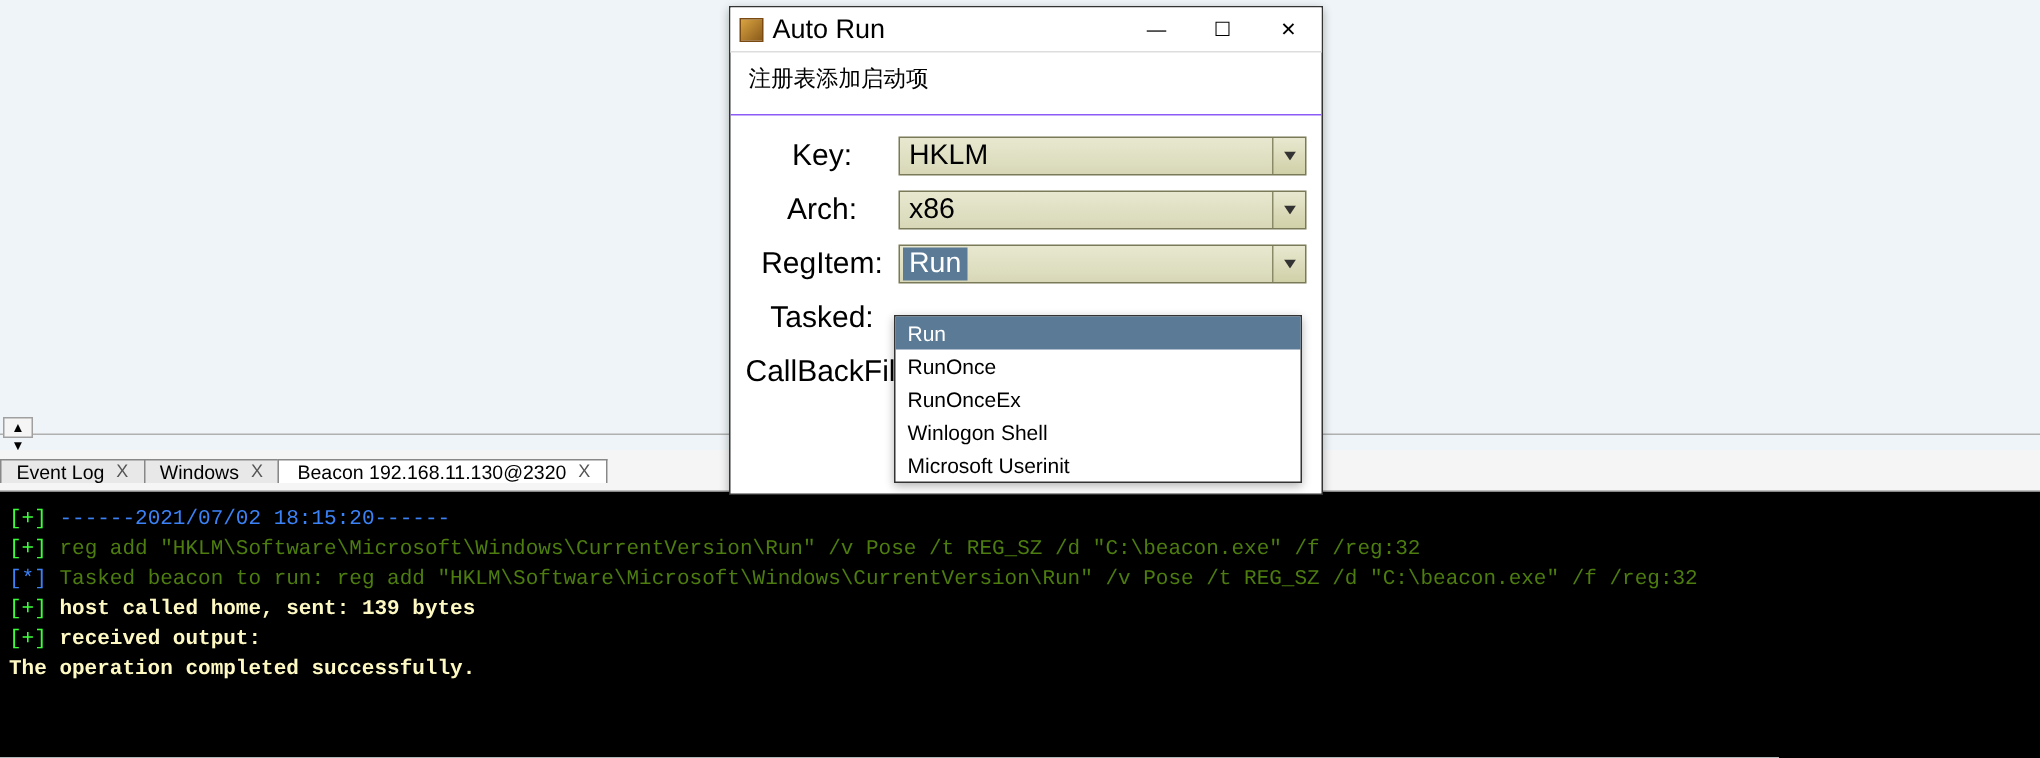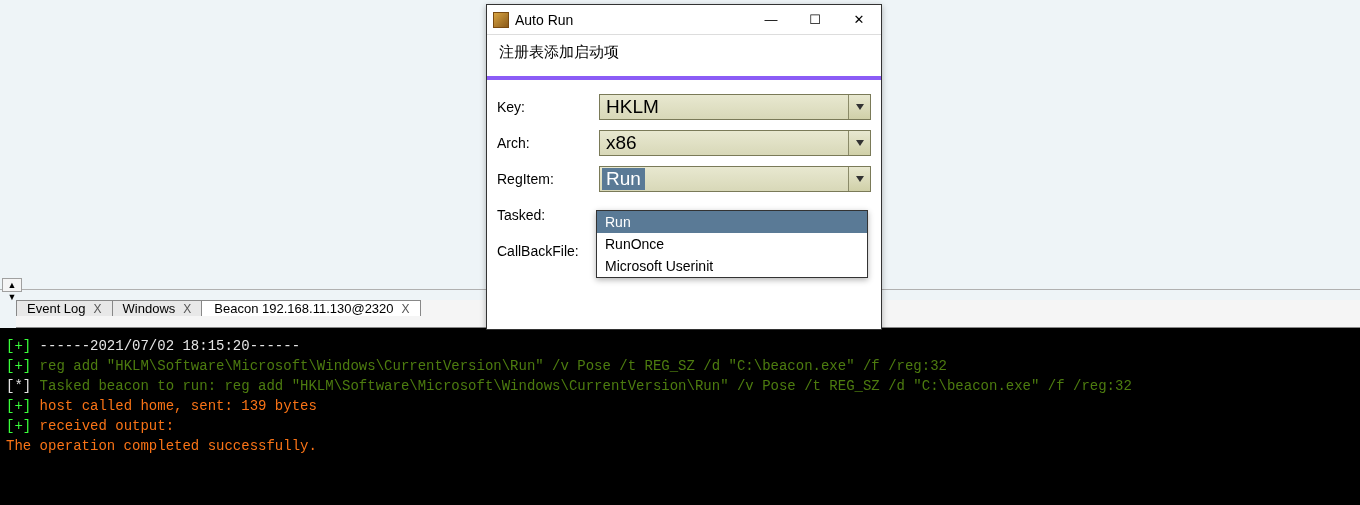--- a/index.html
+++ b/index.html
@@ -27,28 +27,28 @@
       height: 14px;
       background: #f5f5f5;
       border: 1px solid #a0a0a0;
       font-size: 9px;
       text-align: center;
       line-height: 12px;
       cursor: pointer;
     }
     .tabs-bar {
       position: absolute;
-      left: 16px;
+      left: 0;
       top: 300px;
       right: 0;
       height: 28px;
       background: #f5f5f5;
       border-bottom: 1px solid #888;
       display: flex;
-      align-items: flex-start;
+      align-items: center;
     }
     .tab {
       display: flex;
       align-items: center;
       padding: 0 10px;
       border: 1px solid #888;
       border-bottom: none;
       background: #e8e8e8;
       margin-right: -1px;
       font-size: 13px;
@@ -74,24 +74,24 @@
       bottom: 0;
       background: #000;
       color: #fff;
       font-family: "Courier New", Consolas, monospace;
       font-size: 14px;
       padding: 8px 6px;
       line-height: 20px;
       white-space: pre;
       overflow: hidden;
     }
-    .c-blue { color: #e5e5e5; font-family: Liberation Mono, monospace; }
+    .c-blue { color: #3b82f6; font-family: Liberation Mono, monospace; }
     .c-green { color: #3aff3a; }
     .c-yellow { color: #4d7c0f; }
-    .c-white { color: #f97316; }
+    .c-white { color: #fef9c3; font-weight: bold; }
 
     
     .dialog {
       position: absolute;
       left: 486px;
       top: 4px;
       width: 396px;
       height: 326px;
       background: #fff;
       border: 1px solid #333;
@@ -105,44 +105,45 @@
       padding-left: 6px;
       background: #fff;
       border-bottom: 1px solid #ddd;
     }
     .titlebar .app-icon {
       width: 16px; height: 16px;
       background: linear-gradient(135deg,#d9a441,#8a5a1a);
       margin-right: 6px;
       border: 1px solid #7a4a10;
     }
-    .titlebar .title-text { flex: 1; font-size: 14px; }
+    .titlebar .title-text { flex: 1; font-size: 18px; }
     .wbtn {
       width: 44px; height: 28px;
       display: flex; align-items: center; justify-content: center;
       cursor: pointer;
     }
     .dialog-sub {
       padding: 8px 12px 14px 12px;
       font-size: 15px;
-      border-bottom: 4px solid #8b5cf6;
+      border-bottom: 1px solid #8b5cf6;
       margin-bottom: 6px;
     }
     .form {
       padding: 8px 10px 0 10px;
     }
     .form-row {
       display: flex;
       align-items: center;
       margin-bottom: 10px;
       height: 26px;
     }
     .form-label {
       width: 102px;
-      font-size: 14px;
+      font-size: 20px;
+      text-align: center;
     }
     .combo {
       flex: 1;
       height: 26px;
       border: 1px solid #7a7a58;
       background: linear-gradient(#e8e8d0, #d8d8b8);
       display: flex;
       align-items: center;
       padding-left: 6px;
       font-size: 19px;
@@ -258,14 +259,16 @@
     <div class="form-row">
       <div class="form-label">CallBackFile:</div>
     </div>
 
   </div>
 </div>
 
 <div class="dropdown" id="dropdown">
     <div class="opt selected">Run</div>
     <div class="opt">RunOnce</div>
+    <div class="opt">RunOnceEx</div>
+    <div class="opt">Winlogon Shell</div>
     <div class="opt">Microsoft Userinit</div>
   </div>
 
 </body></html>

